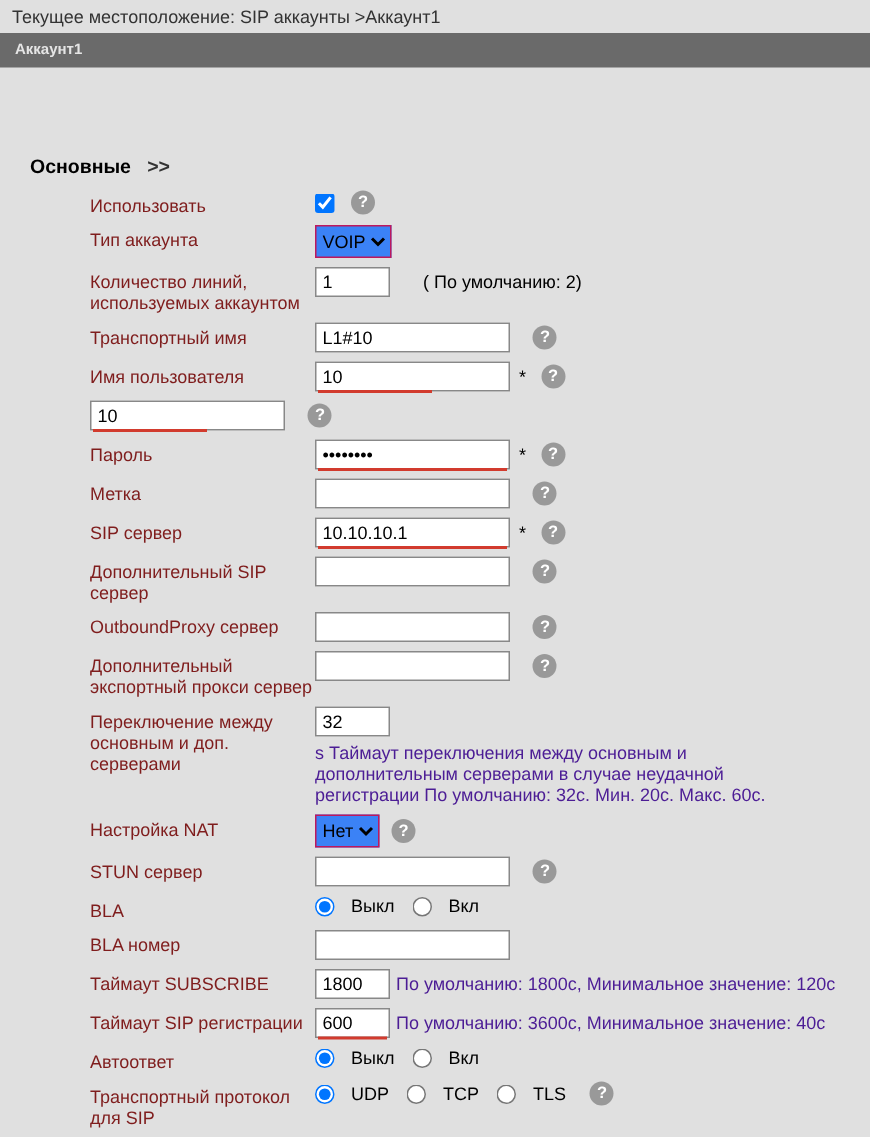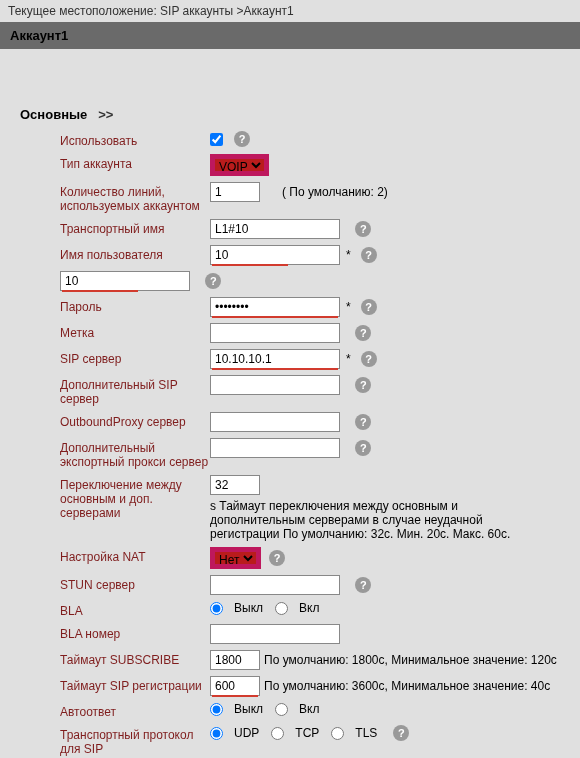--- a/index.html
+++ b/index.html
@@ -11,23 +11,23 @@
     background: #e0e0e0;
     width: 580px;
   }
   .breadcrumb {
     padding: 4px 8px;
     color: #333;
     font-size: 12px;
   }
   .header-bar {
     background: #6a6a6a;
-    color: #000000;
+    color: #e5e5e5;
     padding: 6px 10px;
-    font-size: 13px;
+    font-size: 10px;
     font-weight: bold;
   }
   .section-title {
     padding: 10px 20px 6px 20px;
     font-weight: bold;
     font-size: 13px;
     margin-top: 48px;
   }
   .section-title .arrow { color: #333; }
   .form-area {
@@ -59,39 +59,39 @@
   }
   .txt-short { width: 50px; }
   .txt-med { width: 130px; }
   input[type="checkbox"], input[type="radio"] {
     margin: 0 3px 0 0;
     vertical-align: middle;
   }
   select {
     height: 22px;
     font-size: 12px;
-    border: 5px solid #be185d;
-    background: #b91c1c;
+    border: 1px solid #be185d;
+    background: #3b82f6;
   }
   .help {
     display: inline-flex;
     width: 16px;
     height: 16px;
     border-radius: 50%;
     background: #999;
     color: #fff;
     font-weight: bold;
     font-size: 11px;
     align-items: center;
     justify-content: center;
     margin-left: 4px;
   }
   .req { color: #000; font-weight: normal; margin: 0 2px; }
   .desc {
-    color: #000000;
+    color: #4c1d95;
     font-size: 12px;
     max-width: 320px;
   }
   .inline-after { margin-left: 18px; }
   .underline-wrap { position: relative; display: inline-block; }
   .underline-red {
     position: absolute;
     left: 2px;
     right: 40%;
     bottom: -1px;

